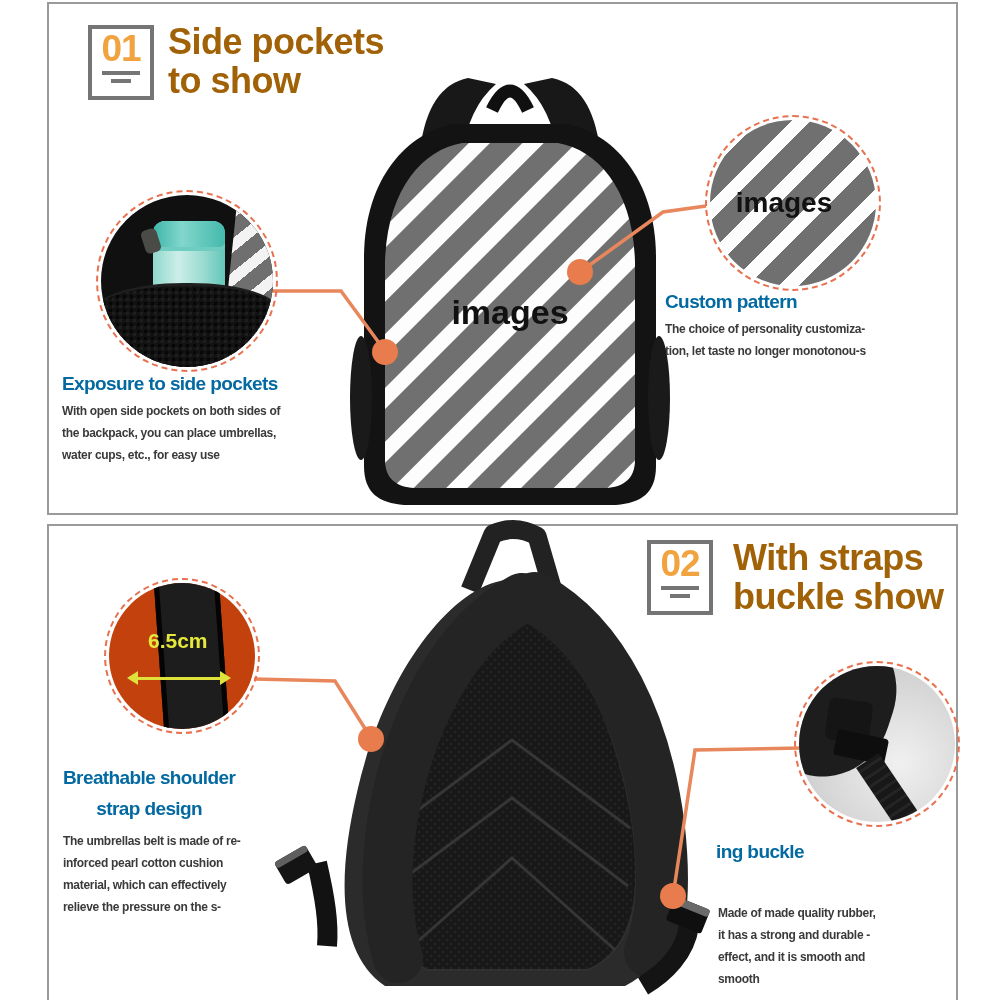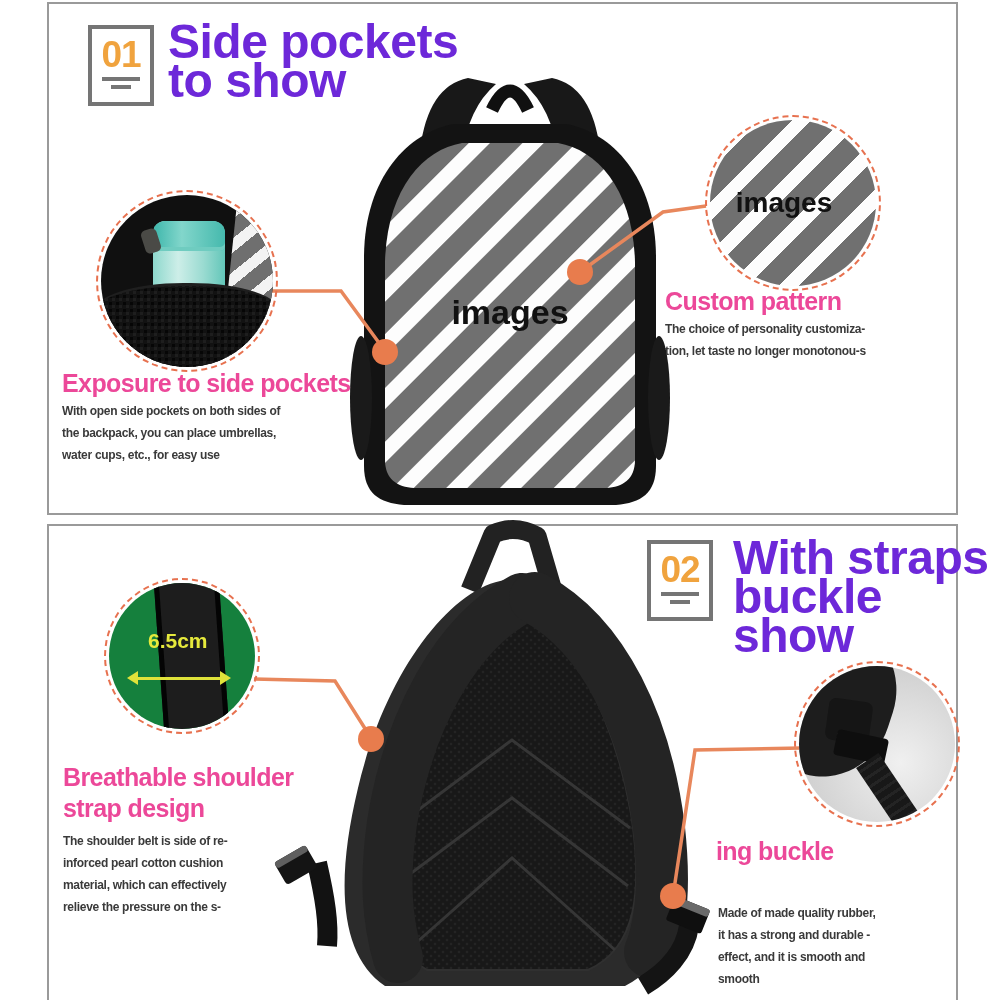--- a/index.html
+++ b/index.html
@@ -3,27 +3,27 @@
 <meta charset="utf-8">
 <style>
   html,body{margin:0;padding:0;}
   .page{position:relative;width:1000px;height:1000px;background:#ffffff;overflow:hidden;
         font-family:"Liberation Sans", sans-serif;}
   .panel{position:absolute;left:47px;width:911px;background:#fff;border:2px solid #9a9a9a;box-sizing:border-box;z-index:1;}
   .panel1{top:2px;height:513px;}
   .panel2{top:524px;height:476px;border-bottom:none;}
 
   .numbox{position:absolute;width:58px;height:66px;border:4px solid #757575;background:#fff;
-          display:flex;flex-direction:column;align-items:center;padding-top:7px;box-sizing:content-box;z-index:7;}
+          display:flex;flex-direction:column;align-items:center;padding-top:1px;box-sizing:content-box;z-index:7;}
   .numbox .num{font-size:37px;font-weight:bold;color:#F0A33E;line-height:38px;letter-spacing:-1px;}
   .numbox .bar1{width:38px;height:4px;background:#757575;margin-top:3px;}
   .numbox .bar2{width:20px;height:4px;background:#757575;margin-top:4px;}
 
-  .sec-title{position:absolute;color:#6d28d9;font-size:48px;font-weight:bold;line-height:39px;letter-spacing:-0.5px;z-index:7;}
-  .co-head{position:absolute;color:#ec4899;font-size:25px;font-weight:bold;line-height:31px;letter-spacing:-0.6px;z-index:7;}
+  .sec-title{position:absolute;color:#a16207;font-size:36px;font-weight:bold;line-height:39px;letter-spacing:-0.5px;z-index:7;}
+  .co-head{position:absolute;color:#0369a1;font-size:19px;font-weight:bold;line-height:31px;letter-spacing:-0.6px;z-index:7;}
   .co-body{position:absolute;color:#3A3A3A;font-size:12px;font-weight:bold;line-height:22px;letter-spacing:-0.3px;z-index:7;}
   .co-body div{white-space:nowrap;}
 
   .dashed-circle{position:absolute;border:2px dashed #E7714F;border-radius:50%;padding:3px;z-index:6;background:transparent;}
   .photo{position:relative;border-radius:50%;overflow:hidden;}
 
   
   .wc{width:172px;height:172px;background:#101010;}
   .wc-stripes{position:absolute;right:-18px;top:-12px;bottom:-12px;width:62px;
       background:repeating-linear-gradient(135deg,#6f6f6f 0 15px,#f3f3f3 15px 26px);transform:rotate(6deg);}
@@ -36,21 +36,21 @@
       background-image:radial-gradient(#060606 30%,transparent 32%),radial-gradient(#1e1e1e 30%,transparent 32%);
       background-size:7px 7px,7px 7px;background-position:0 0,3px 3px;
       border-radius:48% 48% 0 0/30px 30px 0 0;border-top:3px solid #1f1f1f;}
 
   
   .ic{width:166px;height:166px;background:repeating-linear-gradient(135deg,#707070 0 22px,#fdfdfd 22px 36px);
       display:flex;align-items:center;justify-content:center;}
   .ic span{font-size:28px;font-weight:bold;color:#111;margin-right:18px;}
 
   
-  .sc{width:146px;height:146px;background:#15803d;}
+  .sc{width:146px;height:146px;background:#c2410c;}
   .sc-band{position:absolute;left:34%;top:-6%;bottom:-6%;width:38%;background:#1d1d1d;
       border-left:5px solid #040404;border-right:5px solid #040404;transform:rotate(-4deg);}
   .sc-label{position:absolute;left:39px;top:46px;color:#E6E93C;font-size:21px;font-weight:bold;z-index:2;}
   .sc-arrow{position:absolute;left:28px;top:94px;width:84px;height:3px;background:#dfe23a;z-index:2;}
   .sc-ah-l{position:absolute;left:18px;top:88px;width:0;height:0;border-right:11px solid #dfe23a;
       border-top:7px solid transparent;border-bottom:7px solid transparent;z-index:2;}
   .sc-ah-r{position:absolute;left:111px;top:88px;width:0;height:0;border-left:11px solid #dfe23a;
       border-top:7px solid transparent;border-bottom:7px solid transparent;z-index:2;}
 
   
@@ -196,26 +196,26 @@
   <div class="numbox" style="left:647px;top:540px;">
     <div class="num">02</div>
     <div class="bar1"></div>
     <div class="bar2"></div>
   </div>
   <div class="sec-title" style="left:733px;top:538px;">
     <div>With straps</div>
     <div>buckle show</div>
   </div>
 
-  <div class="co-head" style="left:63px;top:762px;">
+  <div class="co-head" style="left:63px;top:762px;text-align:center;">
     <div>Breathable shoulder</div>
     <div>strap design</div>
   </div>
   <div class="co-body" style="left:63px;top:830px;">
-    <div>The shoulder belt is side of re-</div>
+    <div>The umbrellas belt is made of re-</div>
     <div>inforced pearl cotton cushion</div>
     <div>material, which can effectively</div>
     <div>relieve the pressure on the s-</div>
   </div>
 
   <div class="co-head" style="left:716px;top:836px;">
     <div>ing buckle</div>
   </div>
   <div class="co-body" style="left:718px;top:902px;">
     <div>Made of made quality rubber,</div>

